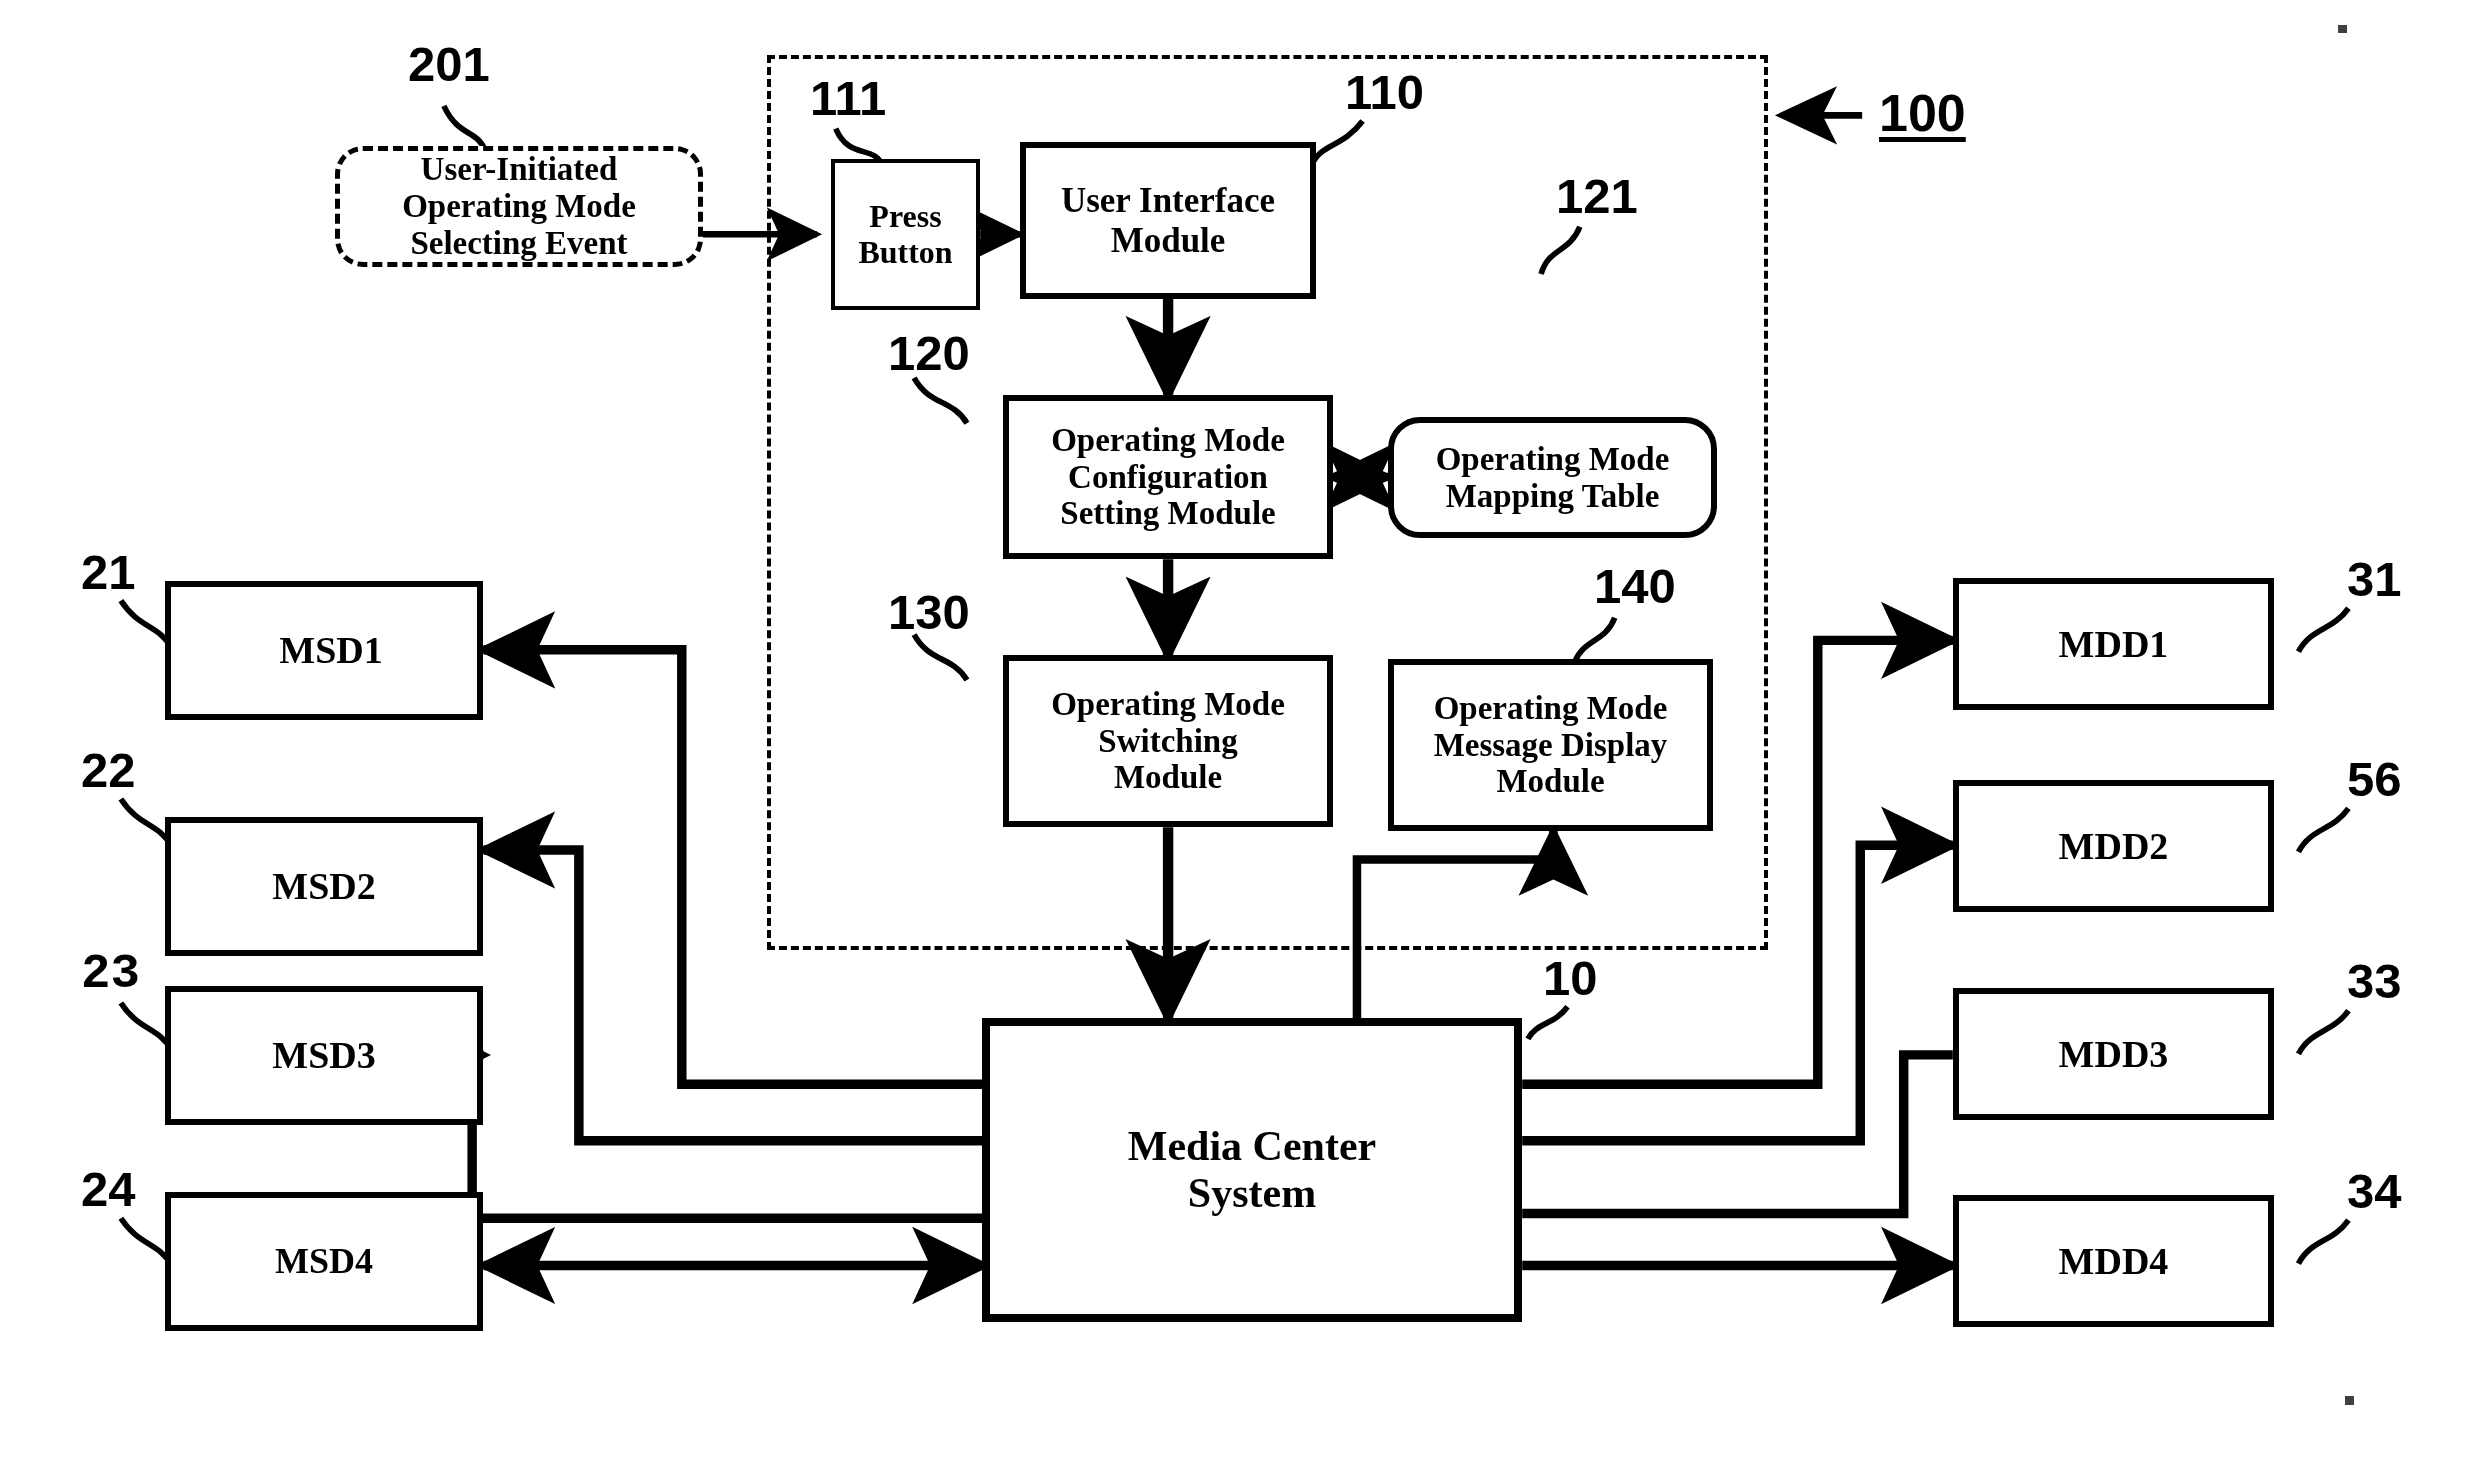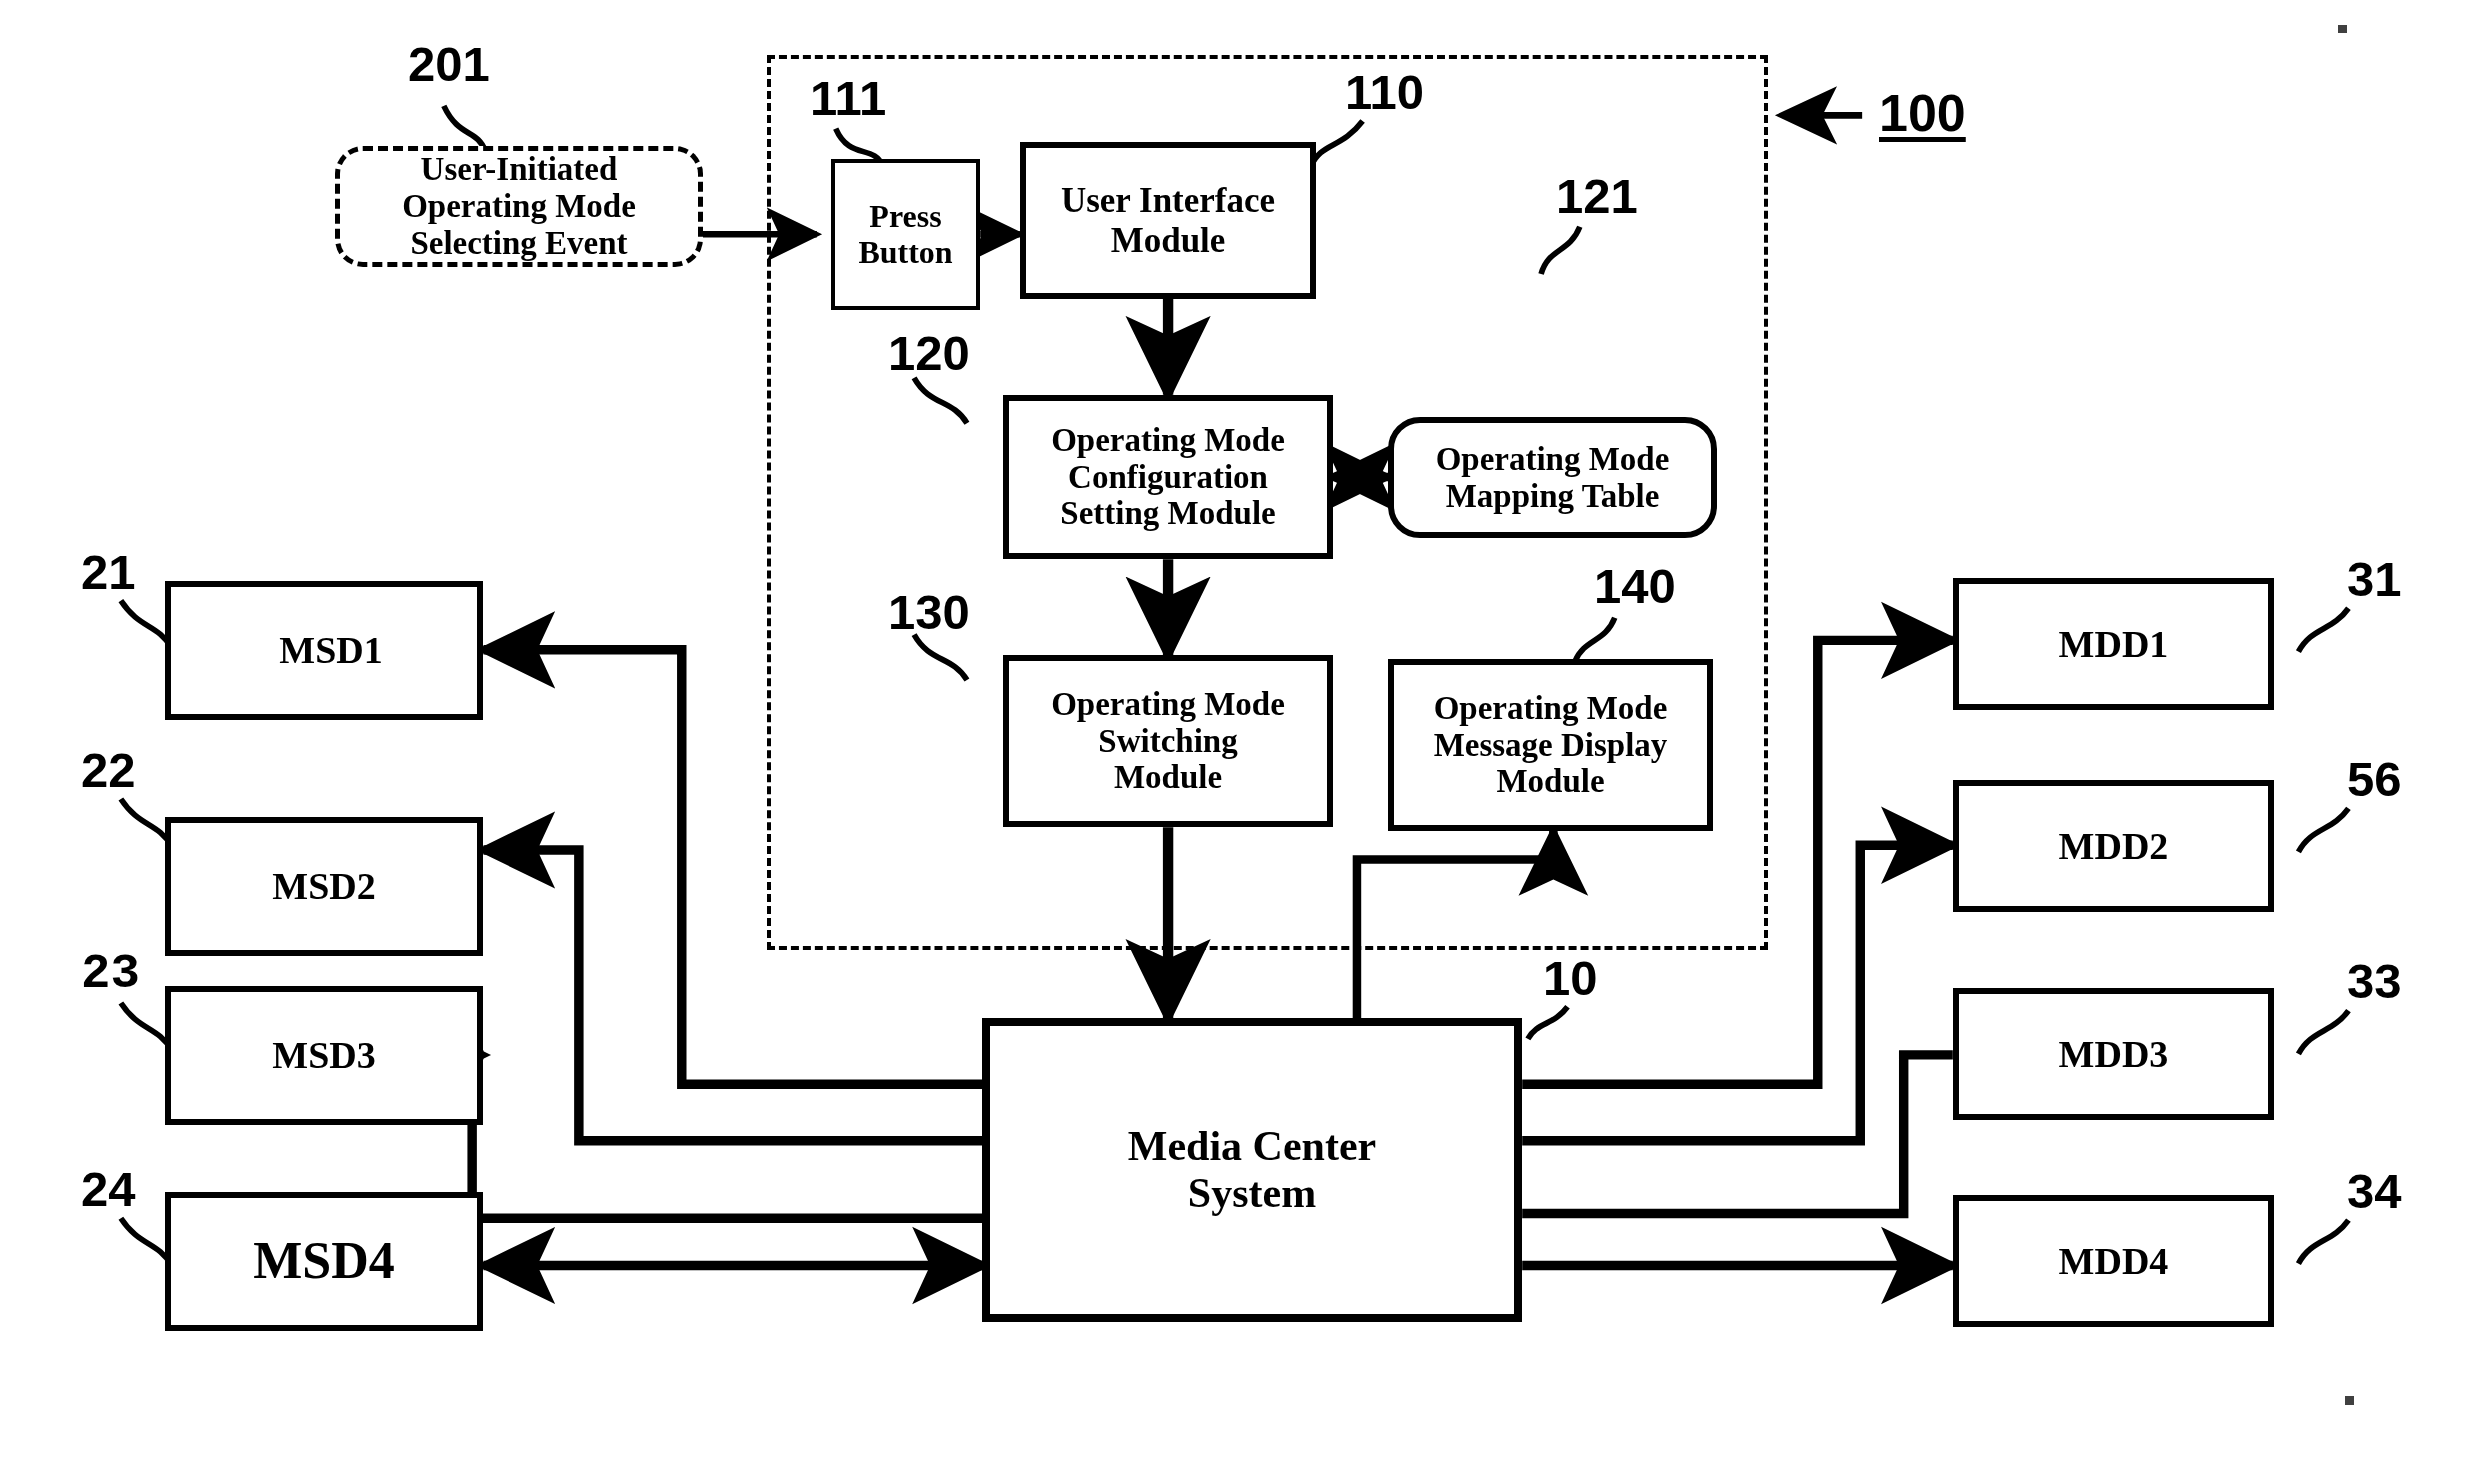--- a/index.html
+++ b/index.html
@@ -229,21 +229,21 @@
 
   <div class="box" style="left:165px; top:581px; width:318px; height:139px; font-size:38px;padding-left:14px;">
     <span class="txt">MSD1</span>
   </div>
   <div class="box" style="left:165px; top:781px; width:318px; height:139px; font-size:38px;margin-top:36px;">
     <span class="txt">MSD2</span>
   </div>
   <div class="box" style="left:165px; top:986px; width:318px; height:139px; font-size:38px;">
     <span class="txt">MSD3</span>
   </div>
-  <div class="box" style="left:165px; top:1192px; width:318px; height:139px; font-size:52px;">
+  <div class="box" style="left:165px; top:1192px; width:318px; height:139px; font-size:36px;">
     <span class="txt">MSD4</span>
   </div>
 
   <div class="box" style="left:1953px; top:578px; width:321px; height:132px; font-size:38px;">
     <span class="txt">MDD1</span>
   </div>
   <div class="box" style="left:1953px; top:780px; width:321px; height:132px; font-size:38px;justify-content:center;">
     <span class="txt">MDD2</span>
   </div>
   <div class="box" style="left:1953px; top:988px; width:321px; height:132px; font-size:38px;">

